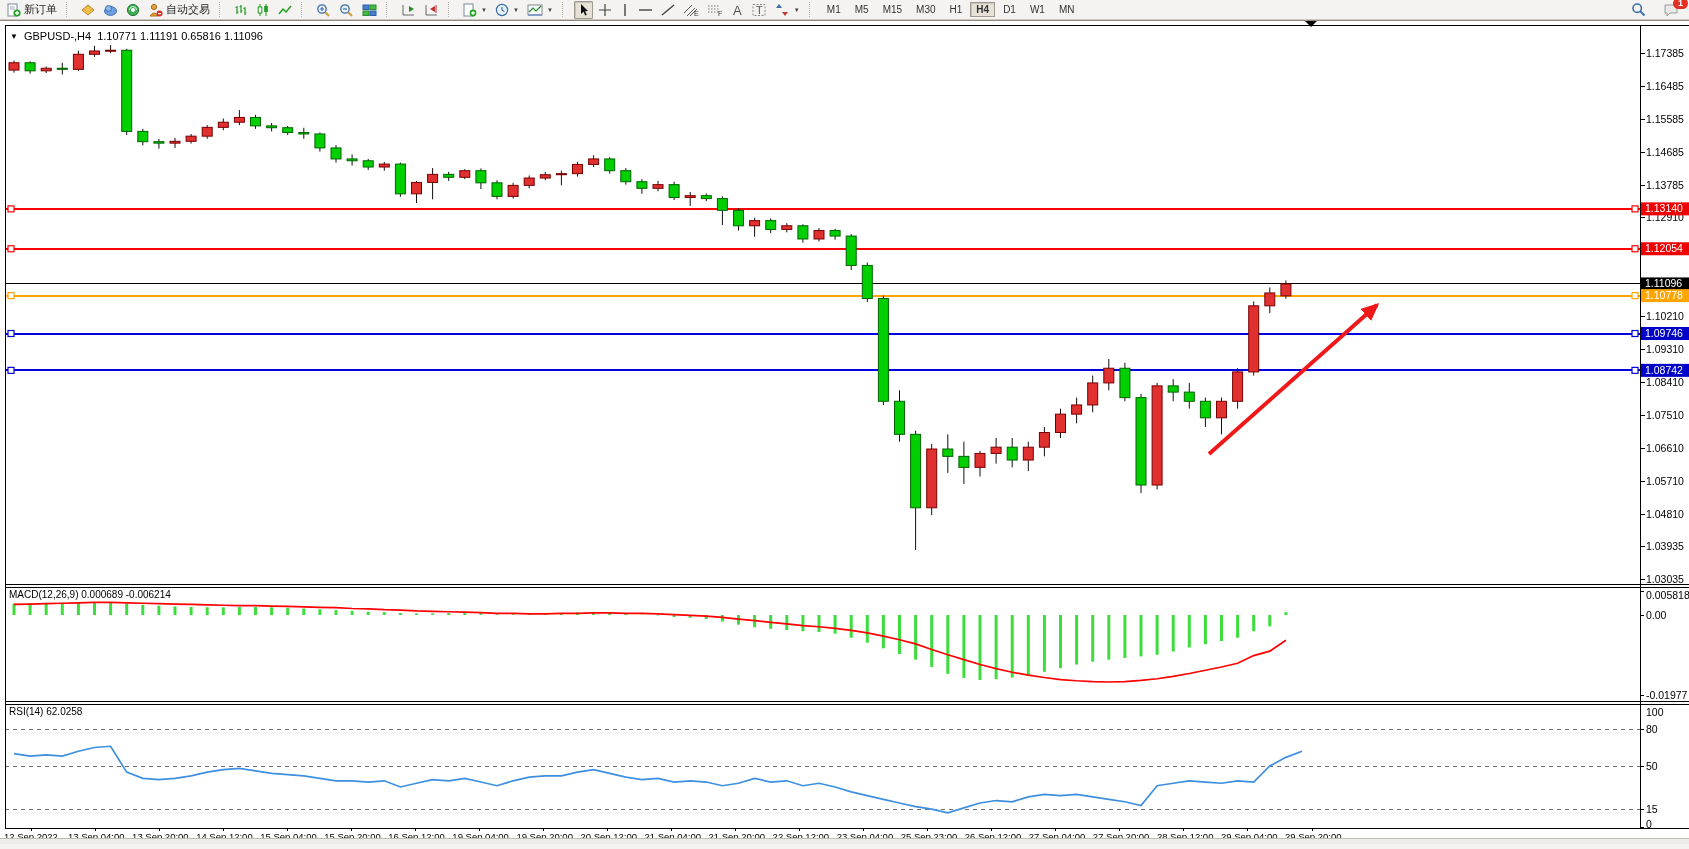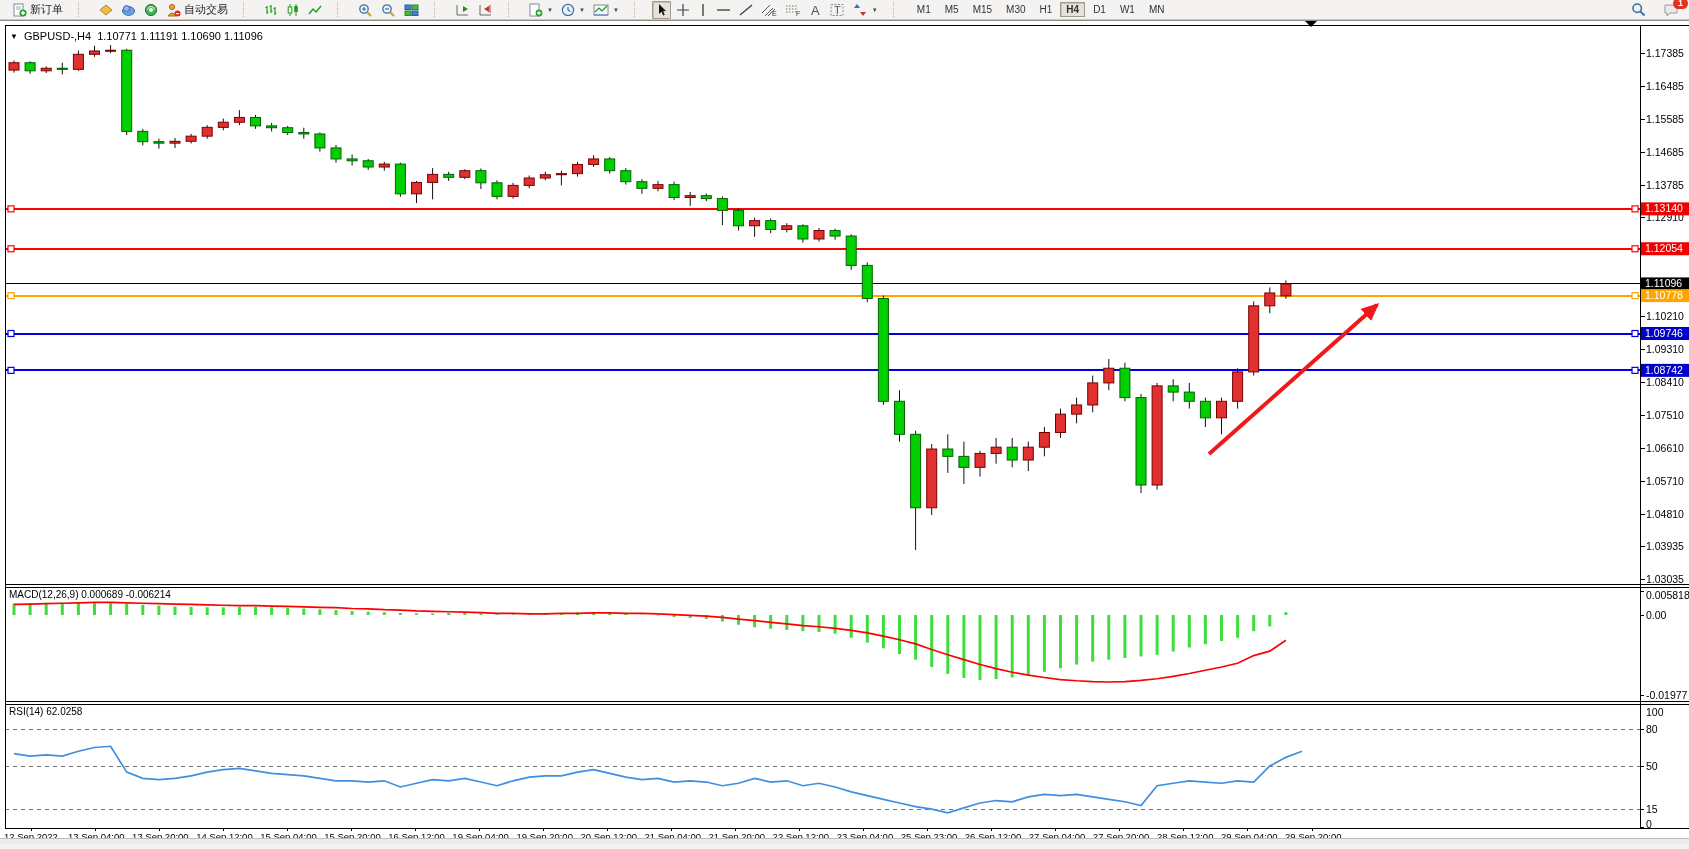--- a/index.html
+++ b/index.html
@@ -1,20 +1,20 @@
 <!DOCTYPE html>
 <html><head>
 <meta charset="utf-8">
 <style>
   html,body{margin:0;padding:0;background:#ececec;font-family:"Liberation Sans",sans-serif;}
   #app{position:relative;width:1689px;height:849px;background:#f4f3f1;overflow:hidden;}
   
   #toolbar{position:absolute;left:0;top:0;width:1689px;height:19px;background:#f4f3f1;
            border-bottom:1px solid #cdc9c0;display:flex;align-items:center;font-size:11px;color:#222;}
-  .tb-group{display:flex;align-items:center;height:19px;padding:0 9px;}
+  .tb-group{display:flex;align-items:center;height:19px;padding:0 3px;}
   .tb-sep{width:5px;height:15px;border-left:1px dotted #b5b1a8;margin:0 2px;}
   .tb-btn{display:inline-flex;align-items:center;gap:3px;height:16px;padding:0 2px;margin:0 1px;
           border:1px solid transparent;border-radius:1px;cursor:default;}
   .tb-btn.active{background:#e6e2d8;border:1px solid #9e9a90;box-shadow:inset 1px 1px 1px rgba(0,0,0,.15);}
   .tb-btn svg{display:block;}
   .tf-btn{font-size:10px;padding:1px 5px;color:#333;border:1px solid transparent;margin:8px 1px;}
   .tf-btn.active{background:#e6e2d8;border:1px solid #9e9a90;box-shadow:inset 1px 1px 1px rgba(0,0,0,.15);font-weight:bold;}
   .caret{font-size:6px;color:#444;margin-left:1px;}
   .tb-label{white-space:nowrap;}
   #tb-right{margin-left:auto;display:flex;align-items:center;padding-right:6px;}
@@ -249,21 +249,21 @@
         </svg>
         <span class="chat-badge">1</span>
       </span>
     </div>
   </div>
 
   <div id="chart-window">
     <div id="chart-title">
       <span class="tri">▼</span>
       <span>GBPUSD-,H4</span>
-      <span>1.10771 1.11191 1.10690 1.11096</span>
+      <span>1.10771 1.11191 0.65816 1.11096</span>
     </div>
     <svg id="chart-svg" width="1689" height="823" viewBox="0 20 1689 823">
         <rect x="0" y="20" width="1689" height="823" fill="#ffffff"></rect>
         <g>
           <line x1="5" y1="728.001" x2="1640" y2="728.001" stroke="#707070" stroke-width="1" stroke-dasharray="4,4" shape-rendering="crispEdges"></line>
           <line x1="5" y1="765" x2="1640" y2="765" stroke="#707070" stroke-width="1" stroke-dasharray="4,4" shape-rendering="crispEdges"></line>
           <line x1="5" y1="808.1655" x2="1640" y2="808.1655" stroke="#707070" stroke-width="1" stroke-dasharray="4,4" shape-rendering="crispEdges"></line>
         </g>
         <g>
           <line x1="5" y1="207.87640000000036" x2="1640" y2="207.87640000000036" stroke="#ff0000" stroke-width="2" shape-rendering="crispEdges"></line>

